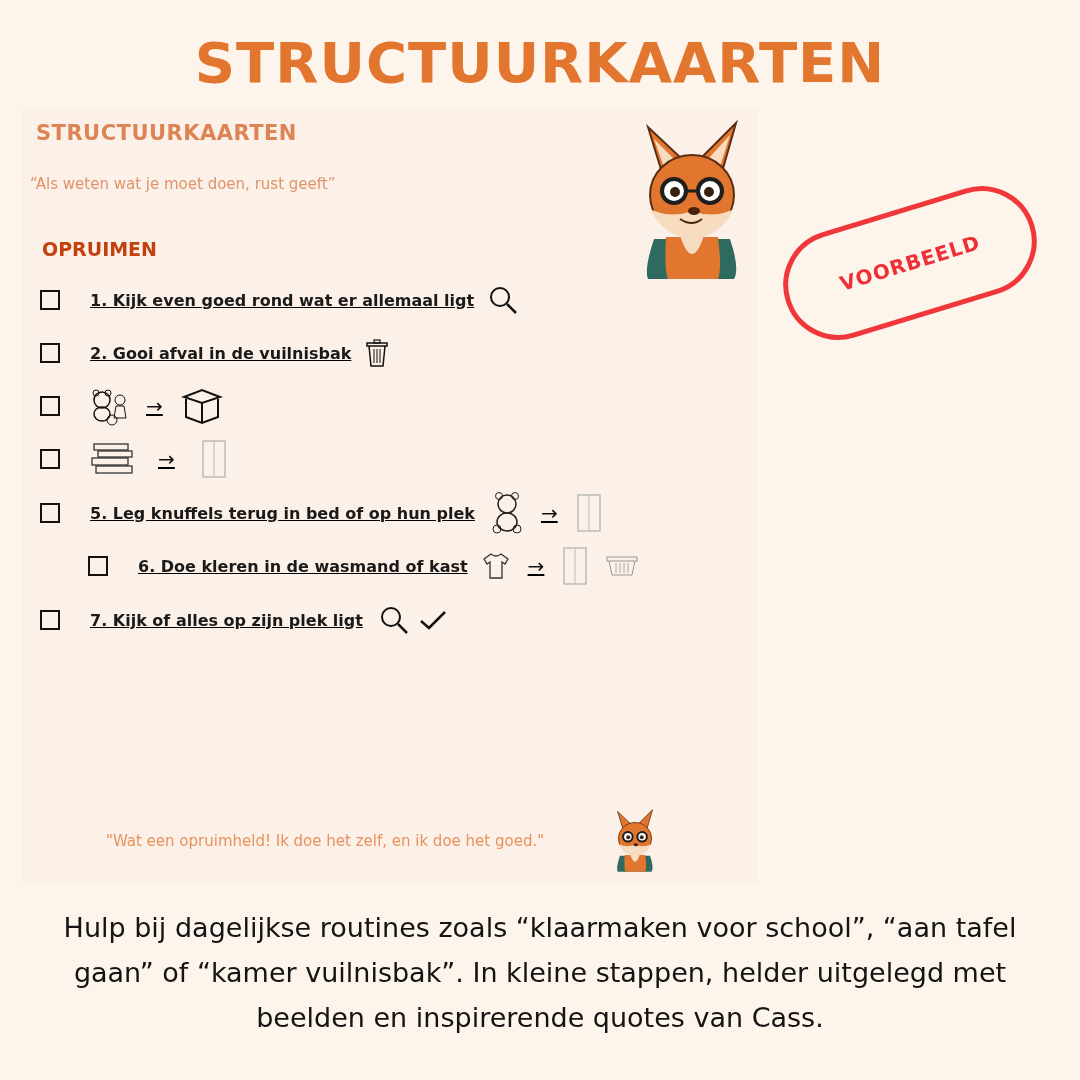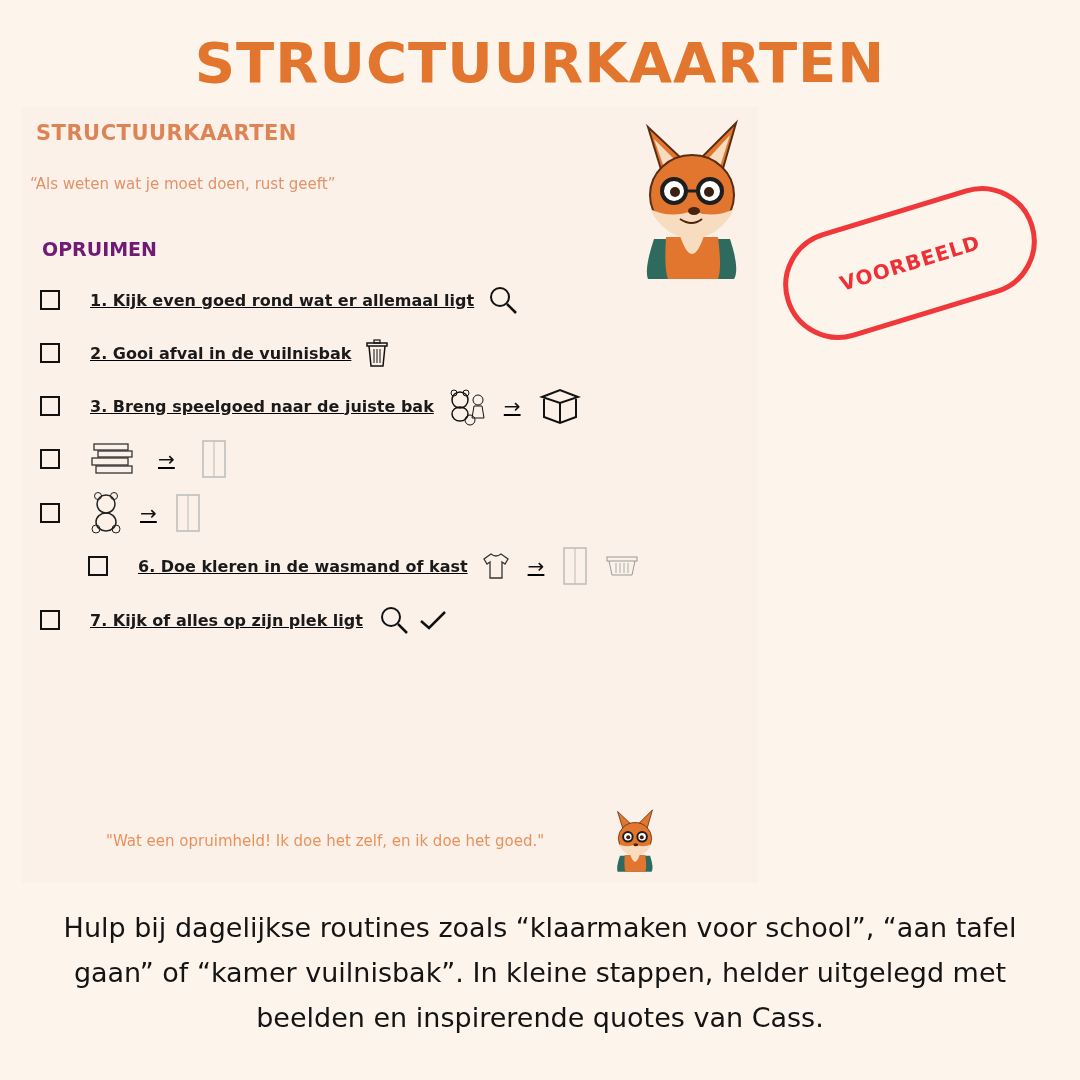--- a/index.html
+++ b/index.html
@@ -1,21 +1,21 @@
 <!DOCTYPE html>
 <html><head>
 <meta charset="utf-8">
 <style>
   html,body{margin:0;padding:0;}
   body{width:1080px;height:1080px;background:#fdf4ec;position:relative;overflow:hidden;font-family:"DejaVu Sans",sans-serif;}
   .main-title{position:absolute;top:30px;left:0;width:1080px;text-align:center;font-size:56px;font-weight:bold;color:#e2762f;letter-spacing:1px;font-family:"DejaVu Sans",sans-serif;}
   .card{position:absolute;left:22px;top:107px;width:736px;height:776px;background:#fcf1e9;}
   .card-title{position:absolute;left:14px;top:14px;font-size:21px;font-weight:bold;color:#dc8456;letter-spacing:0.5px;}
   .card-sub{position:absolute;left:8px;top:47px;font-size:15px;color:#e0936a;margin-top:21px;}
-  .section{position:absolute;left:20px;top:131px;font-size:19px;font-weight:bold;color:#701a75;}
+  .section{position:absolute;left:20px;top:131px;font-size:19px;font-weight:bold;color:#c2410c;}
   .step{position:absolute;left:18px;height:30px;display:flex;align-items:center;text-decoration:underline;}
   .cb{width:20px;height:20px;border:2.5px solid #111;box-sizing:border-box;margin-right:30px;}
   .st{font-size:16px;font-weight:bold;color:#1a1a1a;margin-right:14px;white-space:nowrap;}
   .ic{display:inline-flex;align-items:center;justify-content:center;margin-right:14px;}
   .arrow{font-size:20px;color:#111;margin-right:18px;}
   .quote{position:absolute;left:84px;top:725px;font-size:15px;color:#e8915c;}
   .stamp{position:absolute;left:780px;top:208px;width:260px;height:110px;border:5px solid #f0373a;border-radius:60px;transform:rotate(-17deg);display:flex;align-items:center;justify-content:center;box-sizing:border-box;}
   .stamp span{font-size:20px;font-weight:bold;color:#ee3036;letter-spacing:1px;}
   .desc{position:absolute;left:60px;top:905px;width:960px;text-align:center;font-size:27px;line-height:45px;color:#141414;}
   .fox{position:absolute;}
@@ -71,21 +71,20 @@
           <path d="M4 7 L6 27 L18 27 L20 7" fill="none" stroke="#111" stroke-width="1.5"></path>
           <line x1="9" y1="10" x2="9" y2="24" stroke="#111"></line>
           <line x1="12" y1="10" x2="12" y2="24" stroke="#111"></line>
           <line x1="15" y1="10" x2="15" y2="24" stroke="#111"></line>
         </svg>
     </span>
   </div>
 
   <div class="step" style="top:284px;">
     <div class="cb"></div>
-    <span class="st">3. Breng speelgoed naar de juiste bak</span>
     <span class="ic">
       <svg width="42" height="40" viewBox="0 0 42 40">
           <circle cx="12" cy="14" r="8" fill="none" stroke="#111" stroke-width="1.5"></circle>
           <circle cx="6" cy="7" r="3" fill="none" stroke="#111"></circle>
           <circle cx="18" cy="7" r="3" fill="none" stroke="#111"></circle>
           <ellipse cx="12" cy="28" rx="8" ry="7" fill="none" stroke="#111" stroke-width="1.5"></ellipse>
           <circle cx="30" cy="14" r="5" fill="none" stroke="#111"></circle>
           <path d="M26 20 L24 32 L36 32 L34 20 Z" fill="none" stroke="#111"></path>
           <circle cx="22" cy="34" r="5" fill="none" stroke="#111"></circle>
         </svg>
@@ -114,20 +113,21 @@
     <span class="ic">
       <svg width="26" height="40" viewBox="0 0 26 40">
           <rect x="2" y="2" width="22" height="36" fill="none" stroke="#bbb" stroke-width="1.5"></rect>
           <line x1="13" y1="2" x2="13" y2="38" stroke="#bbb"></line>
         </svg>
     </span>
   </div>
 
   <div class="step" style="top:391px;">
     <div class="cb"></div>
+    <span class="st" style="margin-right:16px;">5. Leg knuffels terug in bed of op hun plek</span>
     <span class="ic" style="margin-right:18px;">
       <svg width="32" height="42" viewBox="0 0 32 42">
           <circle cx="16" cy="12" r="9" fill="none" stroke="#222" stroke-width="1.5"></circle>
           <circle cx="8" cy="4" r="3.5" fill="none" stroke="#222"></circle>
           <circle cx="24" cy="4" r="3.5" fill="none" stroke="#222"></circle>
           <ellipse cx="16" cy="30" rx="10" ry="9" fill="none" stroke="#222" stroke-width="1.5"></ellipse>
           <circle cx="6" cy="37" r="4" fill="none" stroke="#222"></circle>
           <circle cx="26" cy="37" r="4" fill="none" stroke="#222"></circle>
         </svg>
     </span>

